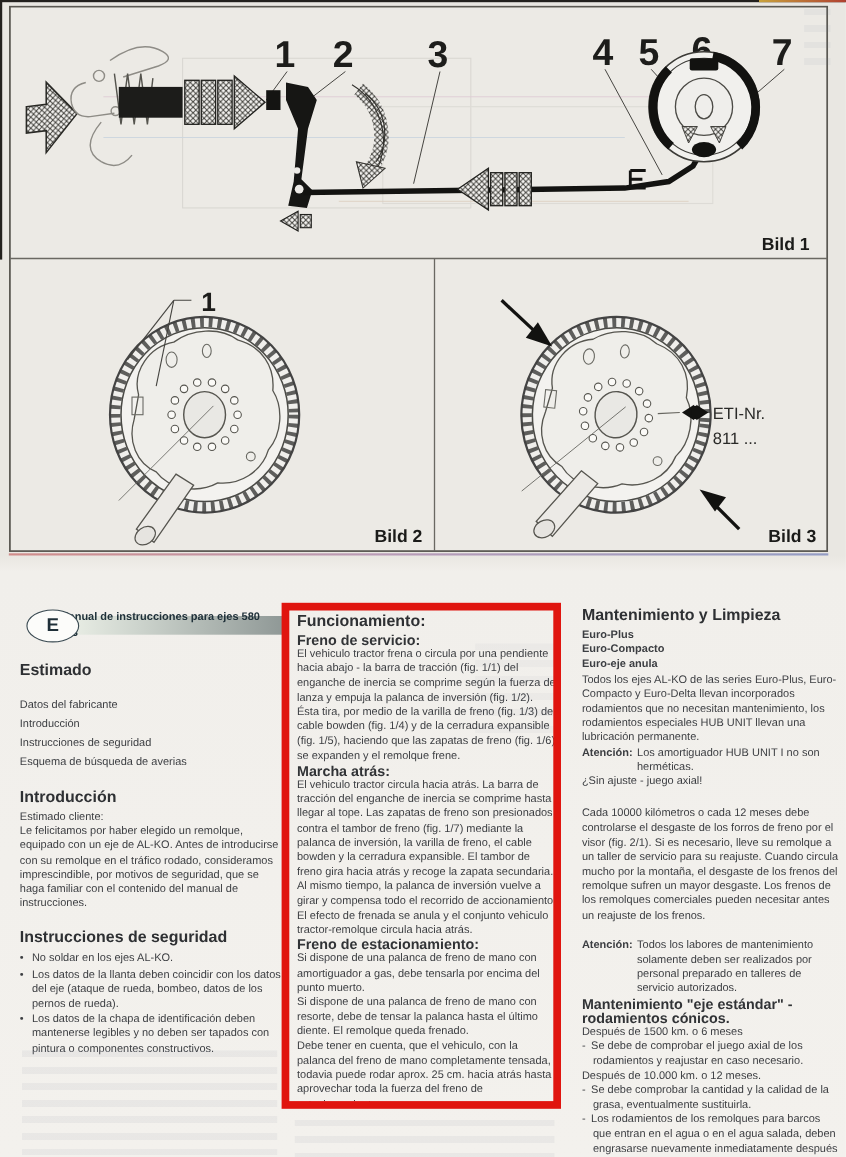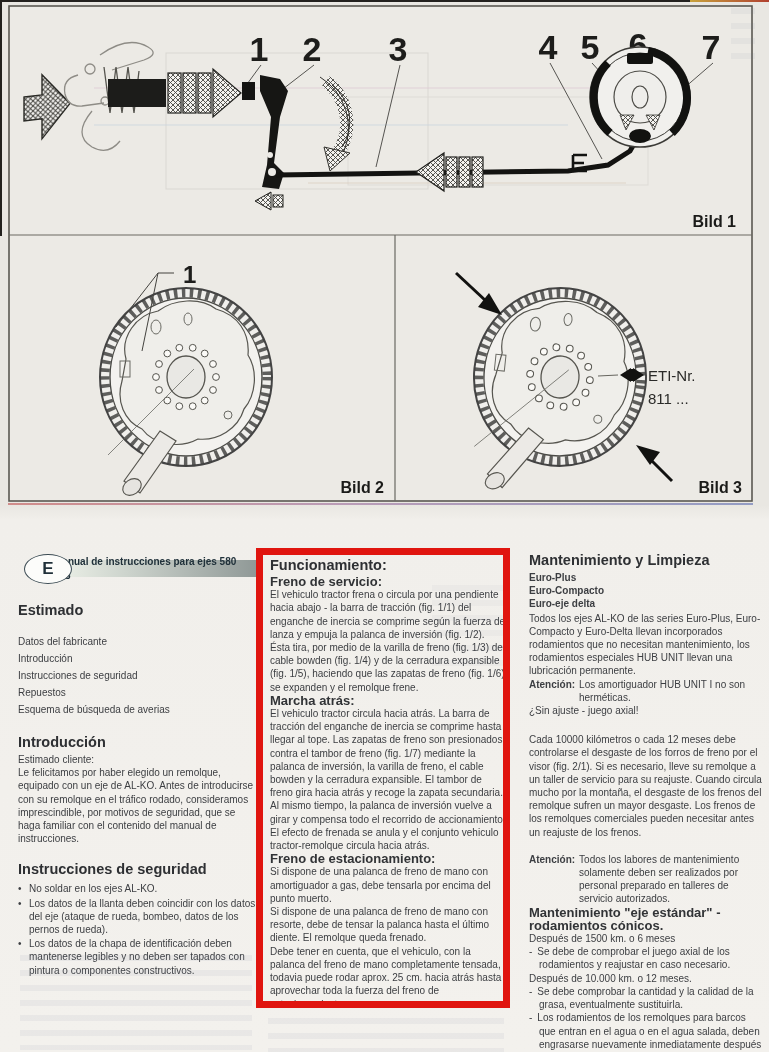--- a/index.html
+++ b/index.html
@@ -236,21 +236,20 @@
     <div class="e-oval">
       <span>E</span>
     </div>
   </div>
 
   <h2 class="h1" style="margin-top:20px;">Estimado</h2>
   <ul class="toc">
     <li>Datos del fabricante</li>
     <li>Introducción</li>
     <li>Instrucciones de seguridad</li>
-    <li>Repuestos</li>
     <li>Esquema de búsqueda de averias</li>
   </ul>
 
   <h2 class="h1 sec-gap" style="margin-bottom:2px;">Introducción</h2>
   <p class="p preline">Estimado cliente:
 Le felicitamos por haber elegido un remolque, equipado con un eje de AL-KO. Antes de introducirse con su remolque en el tráfico rodado, consideramos imprescindible, por motivos de seguridad, que se haga familiar con el contenido del manual de instrucciones.</p>
 
   <h2 class="h1 sec-gap" style="margin-bottom:2px;">Instrucciones de seguridad</h2>
   <ul class="bullets">
     <li>No soldar en los ejes AL-KO.</li>
@@ -282,21 +281,21 @@
 
 <div class="red-frame"></div>
 
 <div class="col col-right">
   <h2 class="h1" style="margin-bottom:1px;">Mantenimiento y Limpieza</h2>
 
   <div class="models">
     <div class="mlist">
       <div>Euro-Plus</div>
       <div>Euro-Compacto</div>
-      <div>Euro-eje delta</div>
+      <div>Euro-eje anula</div>
     </div>
   </div>
 
   <p class="p">Todos los ejes AL-KO de las series Euro-Plus, Euro-Compacto y Euro-Delta llevan incorporados rodamientos que no necesitan mantenimiento, los rodamientos especiales HUB UNIT llevan una lubricación permanente.</p>
   <p class="hang"><span class="lbl">Atención:</span><span>Los amortiguador HUB UNIT I no son herméticas.</span></p>
   <p class="p">¿Sin ajuste - juego axial!</p>
 
   <p class="p" style="margin-top:16px;">Cada 10000 kilómetros o cada 12 meses debe controlarse el desgaste de los forros de freno por el visor (fig. 2/1). Si es necesario, lleve su remolque a un taller de servicio para su reajuste. Cuando circula mucho por la montaña, el desgaste de los frenos del remolque sufren un mayor desgaste. Los frenos de los remolques comerciales pueden necesitar antes un reajuste de los frenos.</p>
 
   <p class="hang" style="margin-top:14px;"><span class="lbl bold">Atención:</span><span>Todos los labores de mantenimiento solamente deben ser realizados por personal preparado en talleres de servicio autorizados.</span></p>

